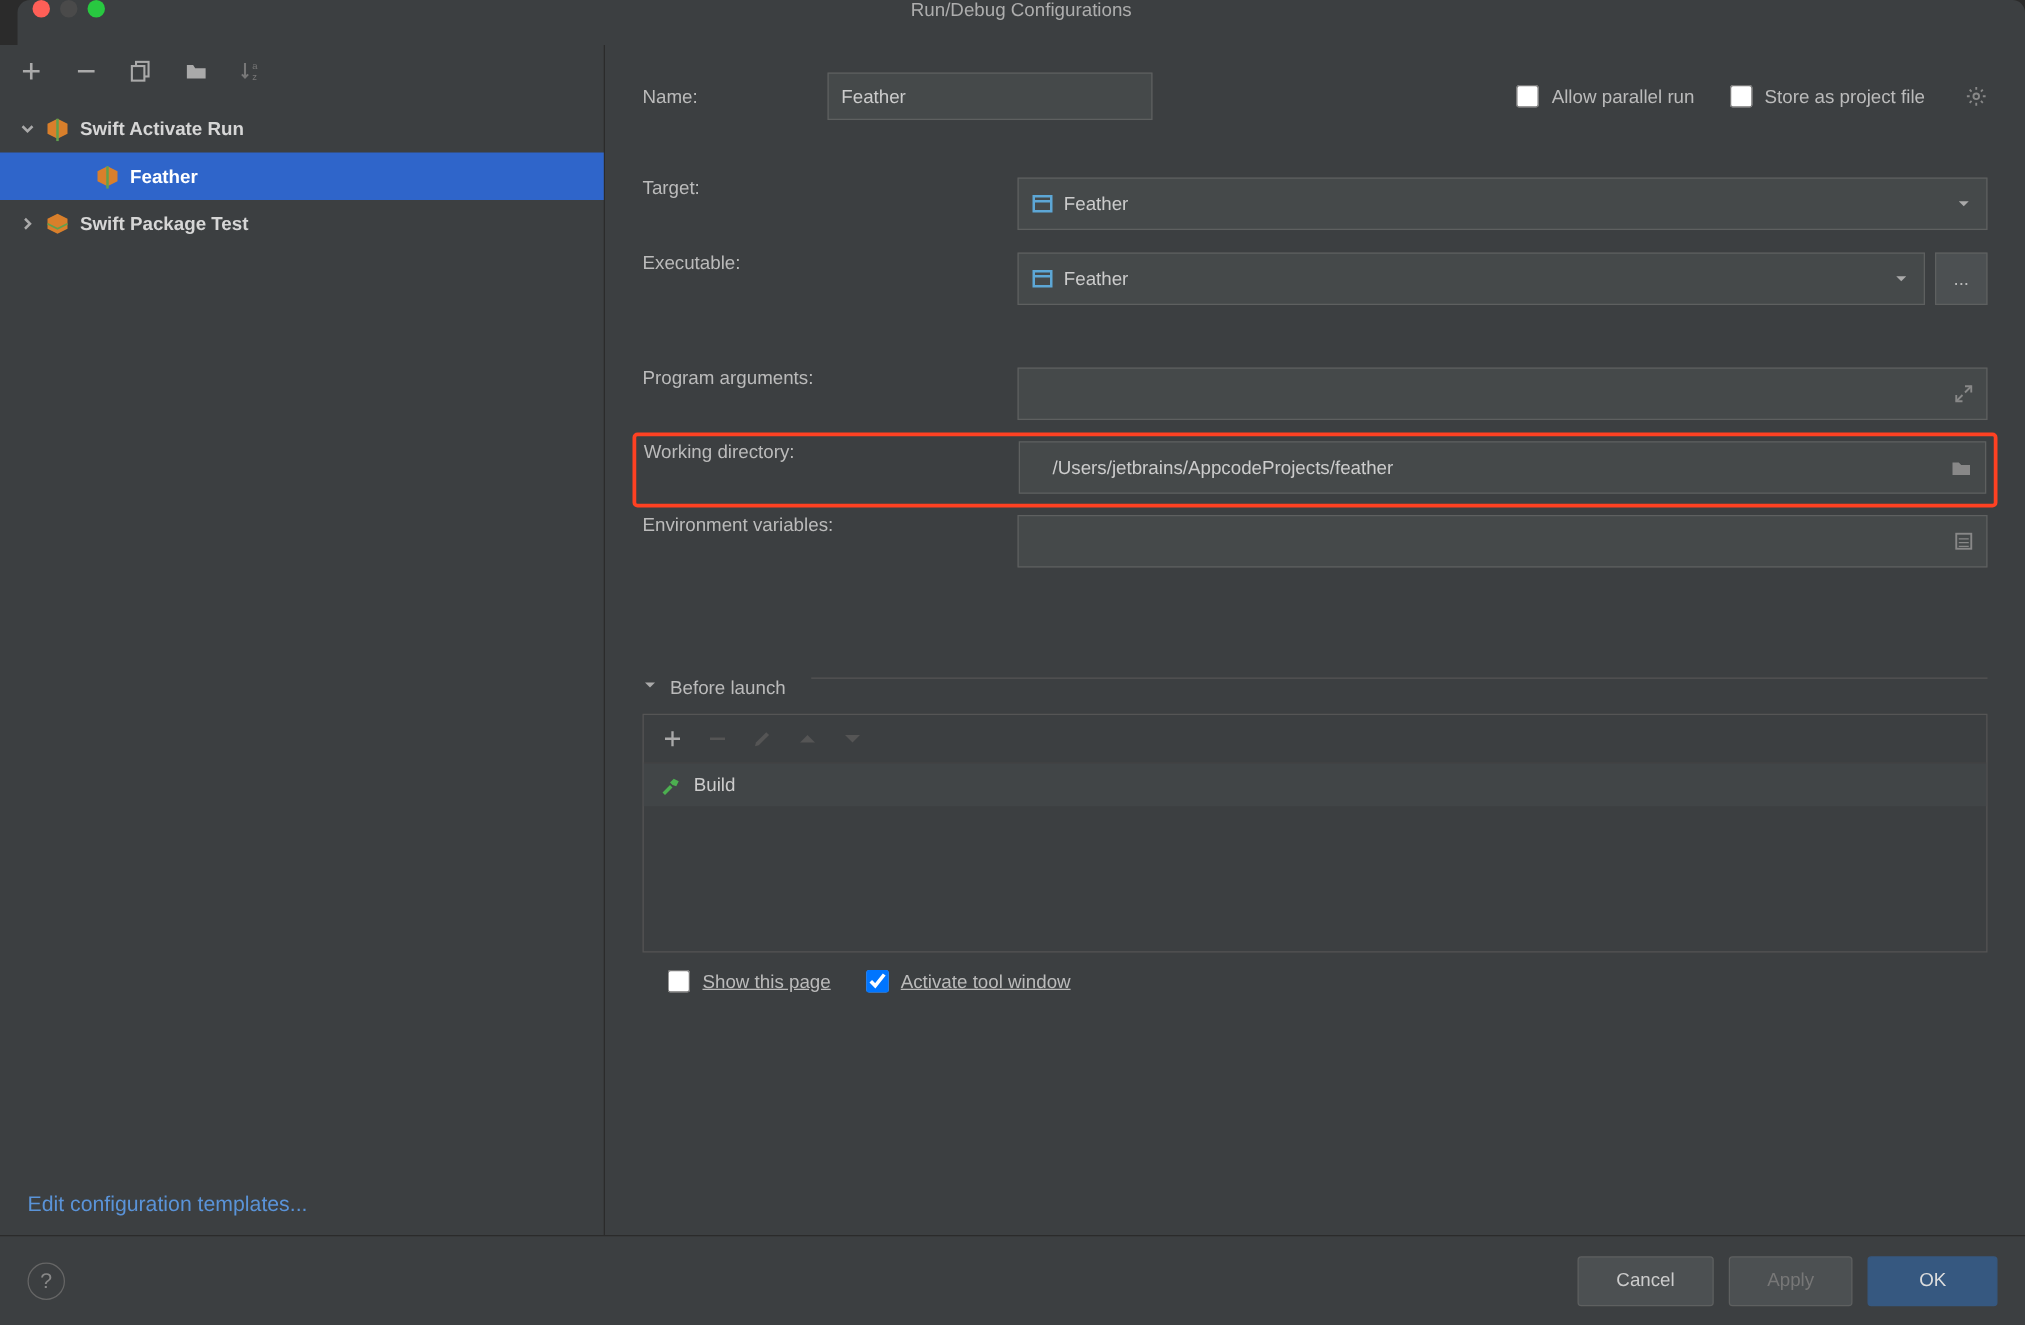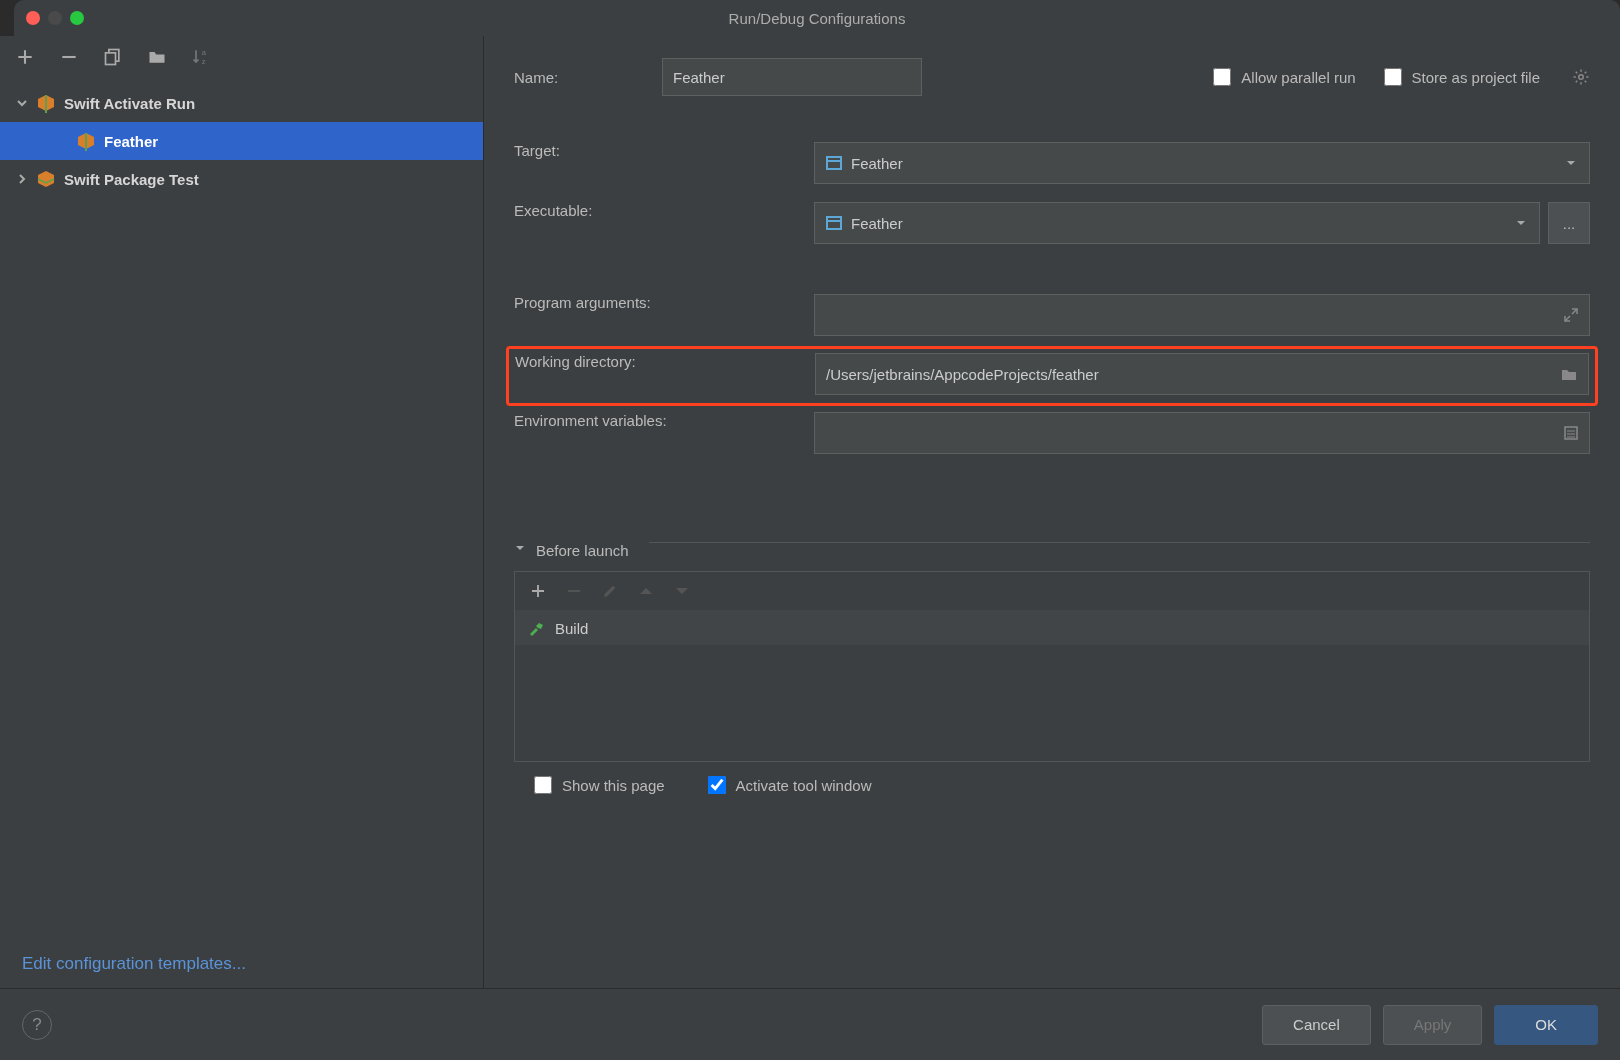--- a/index.html
+++ b/index.html
@@ -1,19 +1,19 @@
 <!DOCTYPE html>
 <html><head>
 <meta charset="utf-8">
 <style>
 * { box-sizing: border-box; margin: 0; padding: 0; }
 body { font-family: -apple-system, "Segoe UI", sans-serif; font-size: 15px; color: #bbb; background: #2b2b2b; width: 1620px; height: 1060px; overflow: hidden; }
 
 
-.titlebar { height: 36px; background: #3c3f41; display: flex; align-items: center; padding: 0 12px; position: relative; border-top-left-radius: 10px; border-top-right-radius: 10px; margin-left: 14px; }
+.titlebar { height: 36px; background: #3c3f41; display: flex; padding: 0 12px; position: relative; border-top-left-radius: 10px; border-top-right-radius: 10px; margin-left: 14px; }
 .traffic { display: flex; gap: 8px; }
 .dot { width: 14px; height: 14px; border-radius: 50%; }
 .dot.red { background: #ff5f57; }
 .dot.gray { background: #4a4a4a; }
 .dot.green { background: #28c840; }
 .titlebar-title { position: absolute; left: 50%; transform: translateX(-50%); color: #adadad; font-weight: 500; }
 
 
 .body-area { display: flex; height: calc(1060px - 36px - 72px); }
 .sidebar { width: 484px; background: #3c3f41; border-right: 1px solid #2b2b2b; display: flex; flex-direction: column; }
@@ -37,21 +37,21 @@
 
 
 .form-row { display: flex; align-items: flex-start; min-height: 46px; }
 .form-label { width: 300px; color: #bbb; }
 .text-input { background: #45494a; border: 1px solid #5e6060; color: #ccc; height: 38px; padding: 0 10px; font-size: 15px; outline: none; }
 .name-input { width: 260px; }
 .select-like { flex: 1; background: #45494a; border: 1px solid #5e6060; height: 42px; display: flex; align-items: center; padding: 0 10px; color: #ccc; position: relative; }
 .select-like .sel-icon { width: 18px; height: 18px; margin-right: 8px; }
 .select-like .caret { position: absolute; right: 12px; }
 .ellipsis-btn { width: 42px; height: 42px; background: #4c5052; border: 1px solid #5e6060; margin-left: 8px; display: flex; align-items: center; justify-content: center; color: #bbb; }
-.wide-input { flex: 1; background: #45494a; border: 1px solid #5e6060; height: 42px; display: flex; align-items: center; padding: 0 10px; color: #ccc; position: relative; }
+.wide-input { flex: 1; background: #45494a; border: 1px solid #5e6060; height: 42px; display: flex; align-items: center; padding: 0 26px; color: #ccc; position: relative; }
 .wide-input .tail-icon { position: absolute; right: 10px; color: #888; }
 
 .top-row { display: flex; align-items: center; gap: 28px; }
 .top-row .spacer { flex: 1; }
 .check-wrap { display: flex; align-items: center; gap: 10px; color: #bbb; }
 .check-wrap input[type=checkbox] { width: 18px; height: 18px; }
 .gear-small { color: #888; margin-left: 4px; }
 
 .gap-s { height: 14px; }
 .gap-m { height: 46px; }
@@ -62,21 +62,21 @@
 
 .section-header { display: flex; align-items: flex-start; gap: 10px; color: #bbb; margin-top: 24px; }
 .section-header .line { flex: 1; border-top: 1px solid #555; margin-left: 10px; }
 .launch-box { border: 1px solid #555; margin-top: 12px; }
 .launch-toolbar { display: flex; gap: 18px; padding: 10px 14px; border-bottom: 1px solid #444; align-items: center; }
 .launch-toolbar .dim { color: #555; }
 .launch-list { min-height: 150px; }
 .launch-row { display: flex; align-items: center; gap: 10px; padding: 8px 12px; color: #ccc; background: #414547; }
 .hammer { color: #4caf50; }
 
-.bottom-checks { display: flex; gap: 43px; padding: 14px 20px; }
+.bottom-checks { display: flex; gap: 28px; padding: 14px 20px; text-decoration: underline; }
 
 
 .footer { height: 72px; background: #3c3f41; border-top: 1px solid #2b2b2b; display: flex; align-items: center; padding: 0 22px; }
 .help-btn { width: 30px; height: 30px; border: 1px solid #666; border-radius: 50%; display: flex; align-items: center; justify-content: center; color: #888; font-size: 17px; }
 .footer .grow { flex: 1; }
 .btn { height: 40px; padding: 0 30px; border: 1px solid #5e6060; background: #4c5052; color: #ccc; font-size: 15px; margin-left: 12px; border-radius: 3px; text-align: right; }
 .btn.primary { background: #365880; border-color: #365880; color: #ddd; padding: 0 40px; }
 .btn.disabled { color: #777; }
 
 svg { display: block; }

